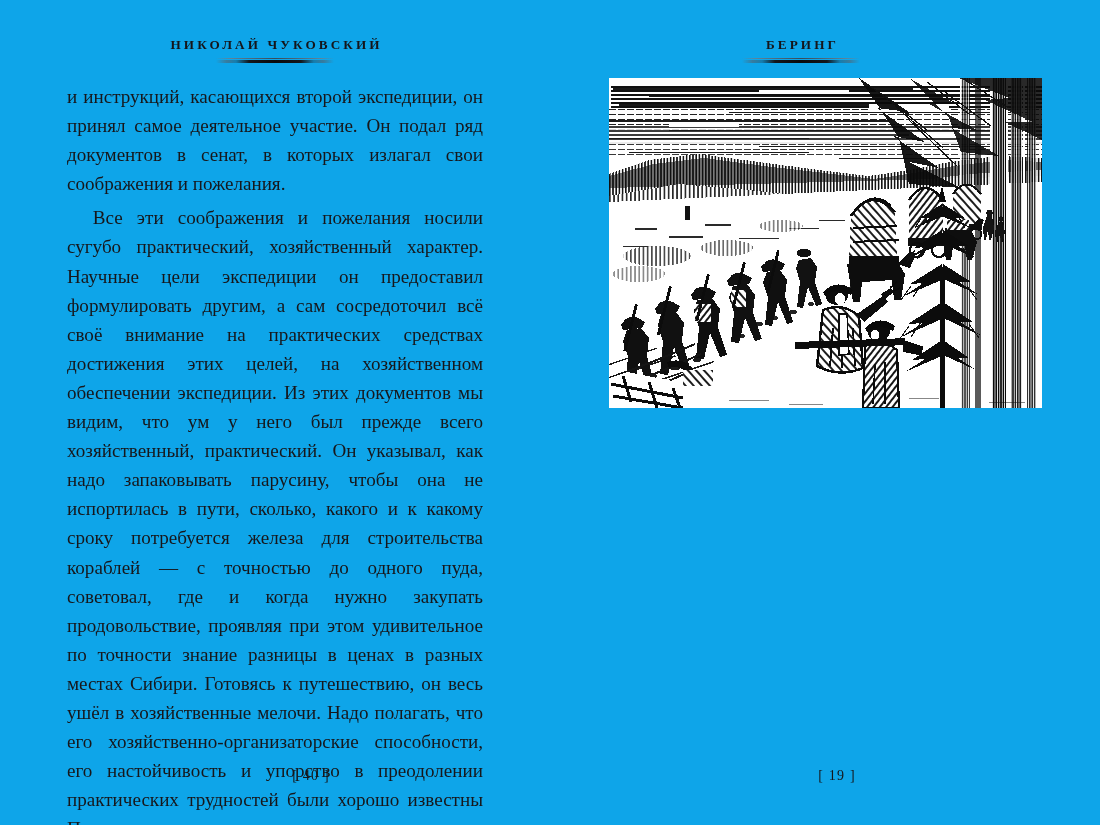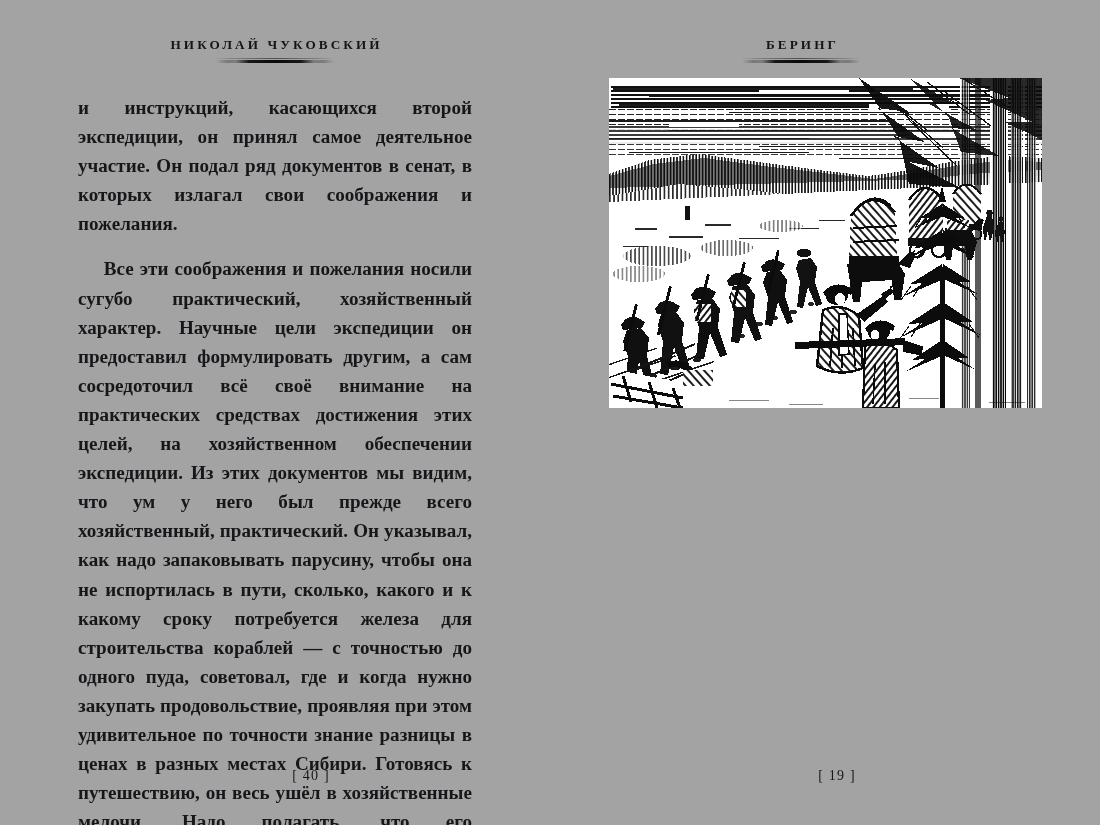--- a/index.html
+++ b/index.html
@@ -11,21 +11,21 @@
     width: 1100px;
     height: 825px;
     overflow: hidden;
     font-family: "Liberation Serif", "DejaVu Serif", serif;
     color: #1a1a1a;
   }
   .spread {
     position: relative;
     width: 1100px;
     height: 825px;
-    background: #a3a3a3;
+    background: #0ea5e9;
   }
 
   
   .page {
     position: absolute;
     top: 0;
     height: 825px;
   }
   .page-left  { left: 0;   width: 550px; }
   .page-right { left: 526px; width: 550px; }
@@ -84,21 +84,21 @@
   
   .textcol {
     position: absolute;
     font-size: 19.1px;
     line-height: 29.1px;
     text-align: justify;
     text-justify: inter-word;
     color: #17171b;
     hyphens: manual;
   }
-  .textcol p { margin: 16px; font-weight: bold; }
+  .textcol p { margin: 5px; }
   .textcol p.ind { text-indent: 1.35em; }
 
   .left-text  { left: 62px;  width: 426px; top: 77px; }
 
   
   .folio {
     position: absolute;
     width: 100%;
     left: 0;
     top: 768px;

